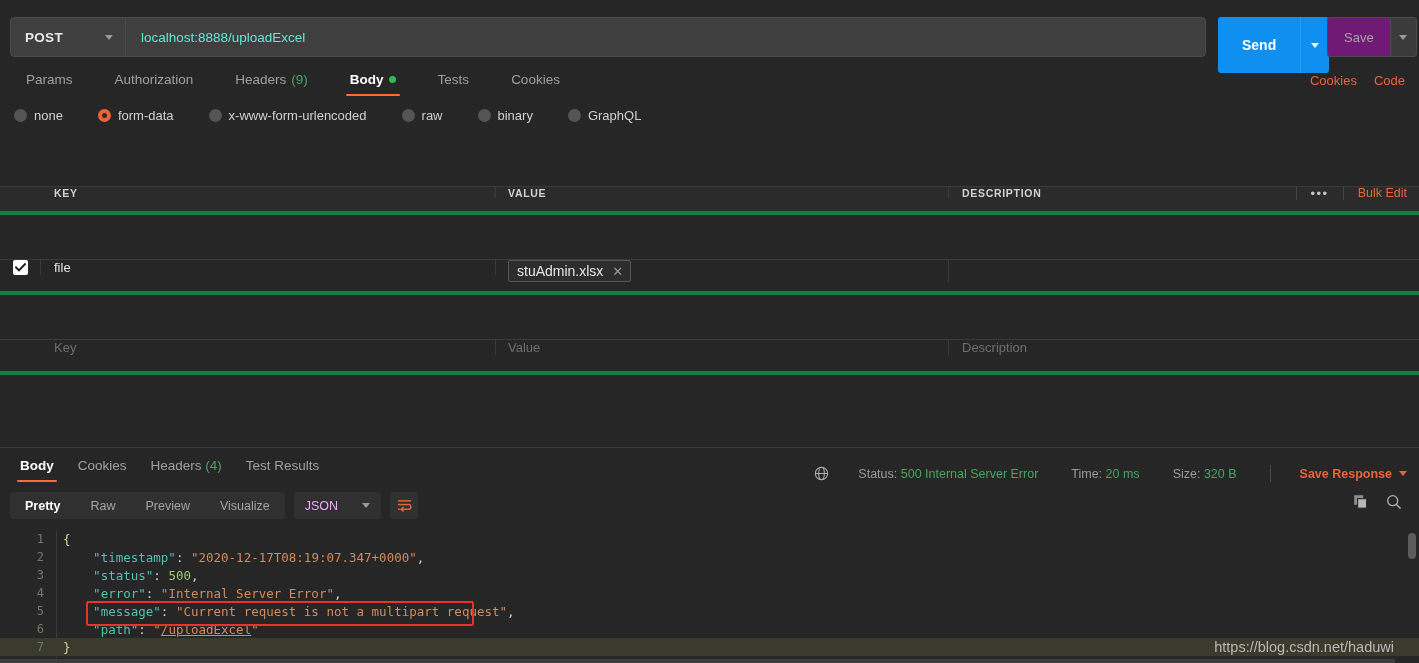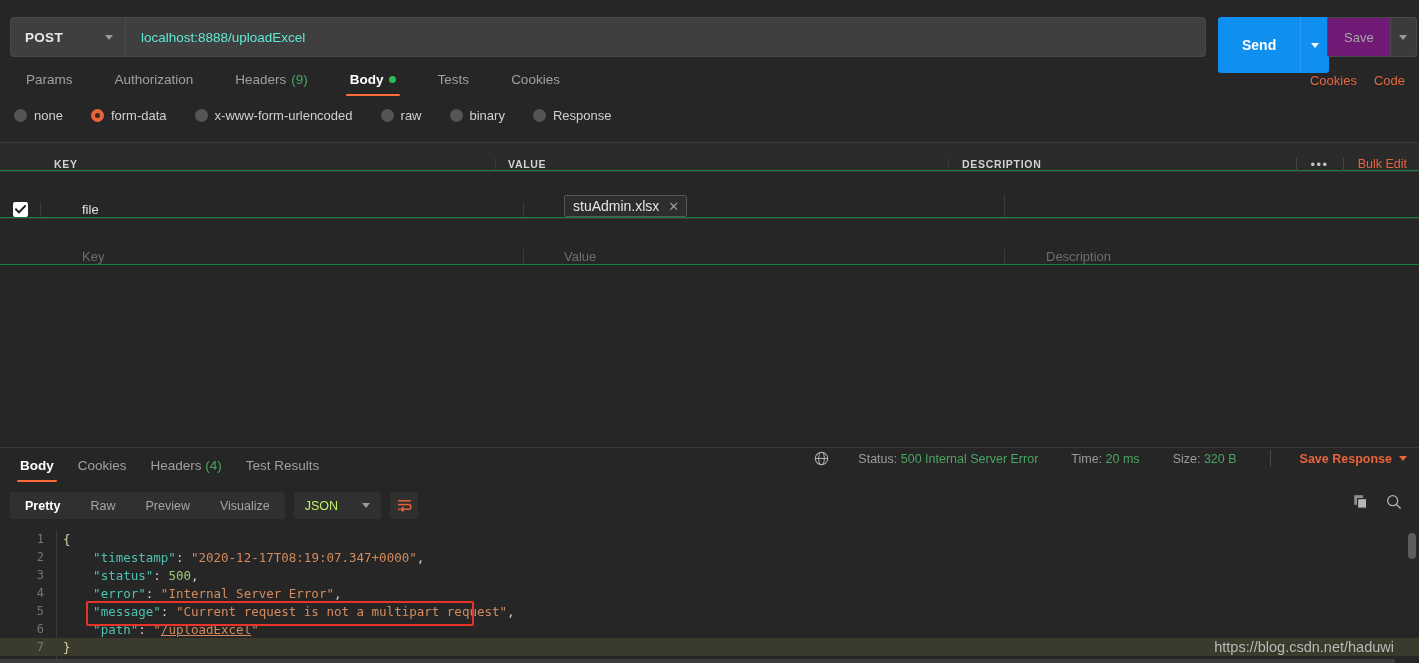--- a/index.html
+++ b/index.html
@@ -66,39 +66,39 @@
   .tab.active::after {
     content: ""; position: absolute; left: 10px; right: 10px; bottom: 3px;
     height: 2.5px; background: #ff6c37; border-radius: 1px;
   }
   .tab .count { color: #49a463; font-weight: normal; }
   .dot-green { width: 7px; height: 7px; border-radius: 50%; background: #2dbb55; display: inline-block; }
   .links { position: absolute; right: 14px; top: 7px; display: flex; gap: 17px; }
   .links span { font-size: 13px; color: #e8643c; cursor: pointer; }
 
   
-  .radios { position: absolute; left: 14px; top: 108px; display: flex; align-items: center; gap: 28px; }
+  .radios { position: absolute; left: 14px; top: 108px; display: flex; align-items: center; gap: 35px; }
   .radio { display: flex; align-items: center; gap: 7px; cursor: pointer; }
   .radio .ring {
     width: 13px; height: 13px; border-radius: 50%; background: #555; display: block;
     position: relative;
   }
   .radio.sel .ring { background: #e8643c; }
   .radio.sel .ring::after {
     content: ""; position: absolute; left: 4px; top: 4px; width: 5px; height: 5px;
     border-radius: 50%; background: #3a2a24;
   }
   .radio span.lbl { font-size: 13px; color: #cfcfcf; }
 
   
   .kv { position: absolute; left: 0; top: 142px; width: 1419px; }
-  .kv-row { display: flex; height: 29px; align-items: flex-end;
-            border-bottom: 1px solid #15803d; border-top: 1px solid #3a3a3a; }
+  .kv-row { display: flex; height: 29px; align-items: flex-start;
+            border-bottom: 4px solid #15803d; border-top: 1px solid #3a3a3a; margin-top: 44px; }
   .kv-row.head { background: #2b2b2b; height: 29px; }
-  .kv-row.data { height: 47px; gap: 28px; }
+  .kv-row.data { height: 36px; }
   .c-check { width: 41px; border-right: 1px solid #3a3a3a; display: flex; align-items: center; justify-content: center; }
   .c-key { width: 455px; border-right: 1px solid #3a3a3a; display: flex; align-items: center; padding-left: 13px; }
   .c-val { width: 453px; border-right: 1px solid #3a3a3a; display: flex; align-items: center; padding-left: 12px; }
   .c-desc { flex: 1; display: flex; align-items: center; padding-left: 13px; position: relative; }
   .th { font-size: 10.5px; font-weight: bold; color: #d2d2d2; letter-spacing: .7px; }
   .cell-text { font-size: 13px; color: #e4e4e4; }
   .cell-ph { font-size: 13px; color: #6e6e6e; }
   .checkbox {
     width: 15px; height: 15px; background: #fff; border-radius: 2px;
     display: flex; align-items: center; justify-content: center; cursor: pointer;
@@ -119,35 +119,35 @@
   
   .resp { position: absolute; left: 0; top: 448px; width: 1419px; height: 215px; }
   .resp-tabs { position: absolute; left: 8px; top: 4px; display: flex; }
   .rtab { position: relative; padding: 6px 12px 12px 12px; font-size: 13.5px; color: #a0a0a0; cursor: pointer; }
   .rtab.active { color: #fff; font-weight: bold; }
   .rtab.active::after {
     content: ""; position: absolute; left: 9px; right: 9px; bottom: 3px; height: 2.5px;
     background: #ff6c37; border-radius: 1px;
   }
   .rtab .count { color: #49a463; font-weight: normal; }
-  .meta { position: absolute; right: 12px; top: 2px; display: flex; align-items: center; gap: 16px; font-size: 12.5px; }
+  .meta { position: absolute; right: 12px; top: 17px; display: flex; align-items: center; gap: 16px; font-size: 12.5px; }
   .meta .globe { margin-right: 13px; display: flex; align-items: center; }
   .meta .mi { color: #9b9b9b; margin-right: 17px; }
   .meta .mi b { font-weight: normal; color: #49a463; }
   .meta .sep { width: 1px; height: 17px; background: #4a4a4a; margin: 0 13px 0 0; }
   .meta .save-resp { color: #e8643c; font-weight: bold; display: flex; align-items: center; gap: 7px; cursor: pointer; }
   .meta .save-resp .caret { border-top-color: #e8643c; }
 
   .fmtbar { position: absolute; left: 10px; top: 44px; display: flex; align-items: center; gap: 9px; }
   .segs { display: flex; background: #303030; border-radius: 3px; overflow: hidden; height: 27px; }
   .seg { padding: 0 15px; display: flex; align-items: center; font-size: 12.5px; color: #a3a3a3; cursor: pointer; }
   .seg.active { color: #fff; font-weight: bold; }
   .jsonsel {
     display: flex; align-items: center; gap: 24px; height: 27px; padding: 0 11px;
-    background: #303030; border-radius: 3px; font-size: 12.5px; color: #bef264; cursor: pointer;
+    background: #303030; border-radius: 3px; font-size: 12.5px; color: #f0abfc; cursor: pointer;
   }
   .wrapbtn {
     width: 28px; height: 27px; background: #303030; border-radius: 3px;
     display: flex; align-items: center; justify-content: center; cursor: pointer;
   }
   .ricons { position: absolute; right: 17px; top: 46px; display: flex; align-items: center; gap: 17px; }
   .ricons div { cursor: pointer; }
 
   
   .code {
@@ -252,21 +252,21 @@
       <div class="radio">
         <span class="ring"></span>
         <span class="lbl">raw</span>
       </div>
       <div class="radio">
         <span class="ring"></span>
         <span class="lbl">binary</span>
       </div>
       <div class="radio">
         <span class="ring"></span>
-        <span class="lbl">Response</span>
+        <span class="lbl">GraphQL</span>
       </div>
     </div>
 
   <div class="kv">
     <div class="kv-row head">
       <div class="c-check"></div>
       <div class="c-key">
         <span class="th">KEY</span>
       </div>
       <div class="c-val">

